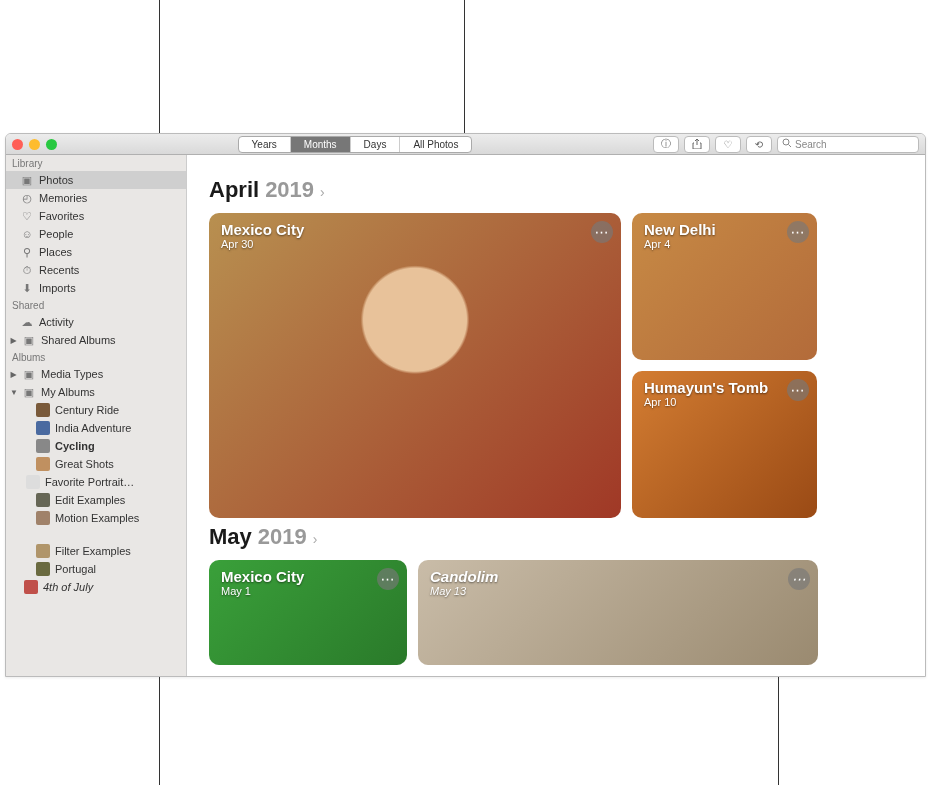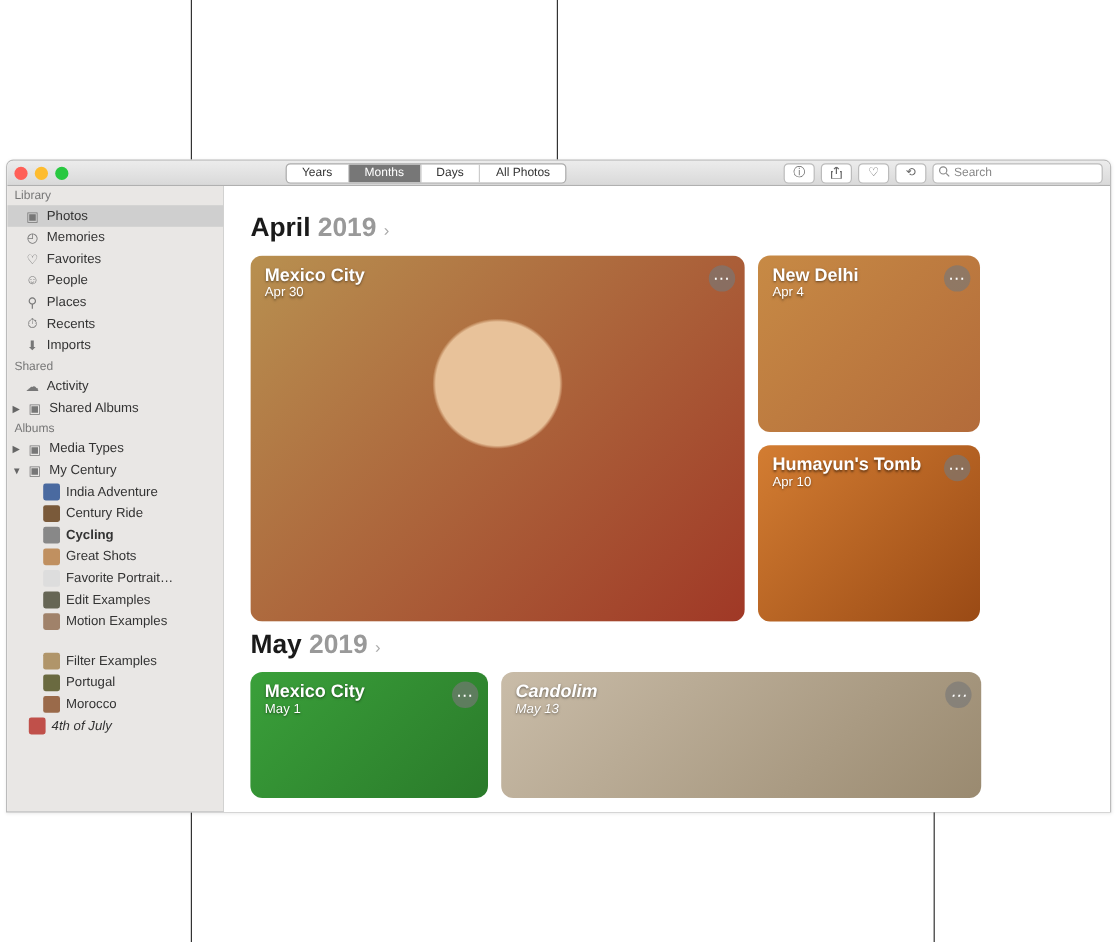--- a/index.html
+++ b/index.html
@@ -138,61 +138,57 @@
         </div>
         <div class="sb-hdr">Albums</div>
         <div class="sb-item has-tri">
           <span class="tri">▶</span>
           <span class="icon">▣</span>
           <span>Media Types</span>
         </div>
         <div class="sb-item has-tri">
           <span class="tri">▼</span>
           <span class="icon">▣</span>
-          <span>My Century</span>
+          <span>My Albums</span>
+        </div>
+        <div class="sb-item" style="padding-left: 30px;">
+          <span class="thumb" style="background: rgb(122, 90, 58);"></span>
+          <span>Century Ride</span>
         </div>
         <div class="sb-item" style="padding-left: 30px;">
           <span class="thumb" style="background: rgb(74, 106, 160);"></span>
           <span>India Adventure</span>
-        </div>
-        <div class="sb-item" style="padding-left: 30px;">
-          <span class="thumb" style="background: rgb(122, 90, 58);"></span>
-          <span>Century Ride</span>
         </div>
         <div class="sb-item" style="padding-left: 30px; font-weight: bold;">
           <span class="thumb" style="background: rgb(136, 136, 136);"></span>
           <span>Cycling</span>
         </div>
         <div class="sb-item" style="padding-left: 30px;">
           <span class="thumb" style="background: rgb(192, 144, 96);"></span>
           <span>Great Shots</span>
         </div>
-        <div class="sb-item" style="padding-left: 30px;">
+        <div class="sb-item" style="padding-left: 20px;">
           <span class="thumb" style="background: rgb(221, 221, 221);"></span>
           <span>Favorite Portrait…</span>
         </div>
         <div class="sb-item" style="padding-left: 30px;">
           <span class="thumb" style="background: rgb(102, 102, 85);"></span>
           <span>Edit Examples</span>
         </div>
         <div class="sb-item" style="padding-left: 30px;">
           <span class="thumb" style="background: rgb(160, 130, 106);"></span>
           <span>Motion Examples</span>
         </div>
         <div class="sb-item" style="padding-left: 30px; margin-top: 15px;">
           <span class="thumb" style="background: rgb(176, 149, 106);"></span>
           <span>Filter Examples</span>
         </div>
         <div class="sb-item" style="padding-left: 30px;">
           <span class="thumb" style="background: rgb(106, 106, 64);"></span>
           <span>Portugal</span>
-        </div>
-        <div class="sb-item" style="padding-left: 30px;">
-          <span class="thumb" style="background: rgb(154, 106, 74);"></span>
-          <span>Morocco</span>
         </div>
         <div class="sb-item" style="padding-left: 18px; font-style: italic;">
           <span class="thumb" style="background: rgb(192, 80, 74);"></span>
           <span>4th of July</span>
         </div>
       </div>
     <div class="main" id="main">
         <div class="month-head">
           <span class="m">April</span>
           <span class="y">2019</span>

